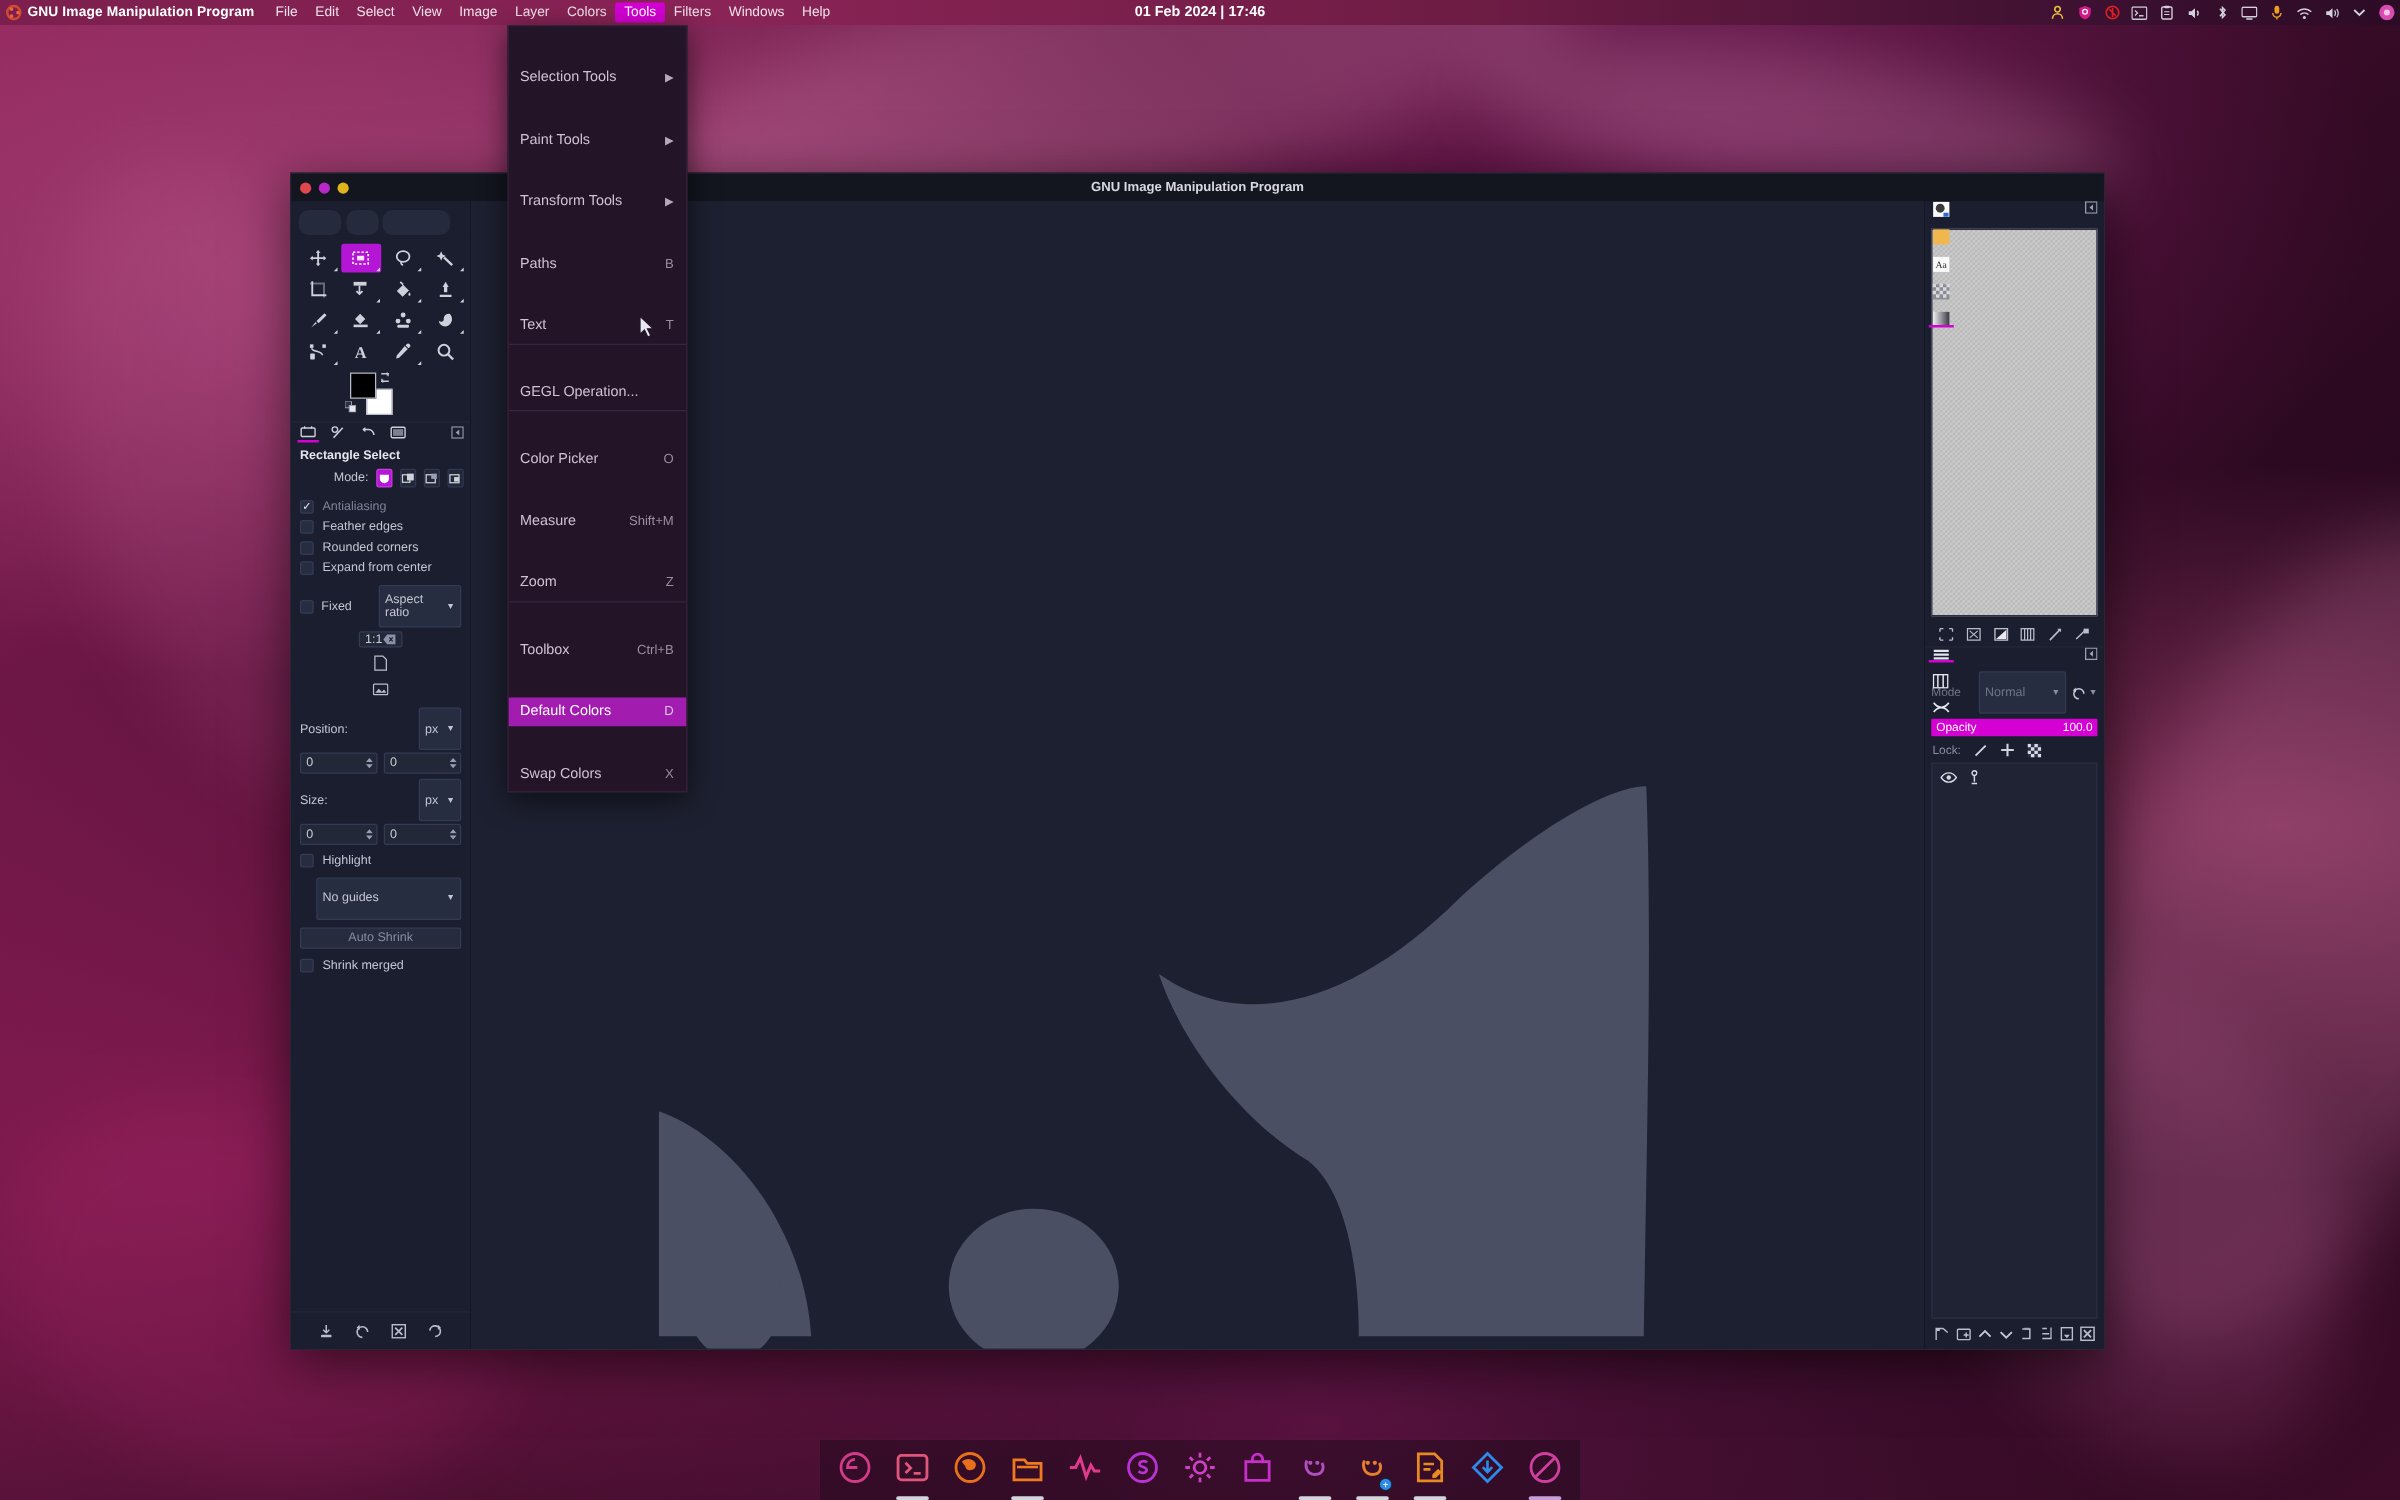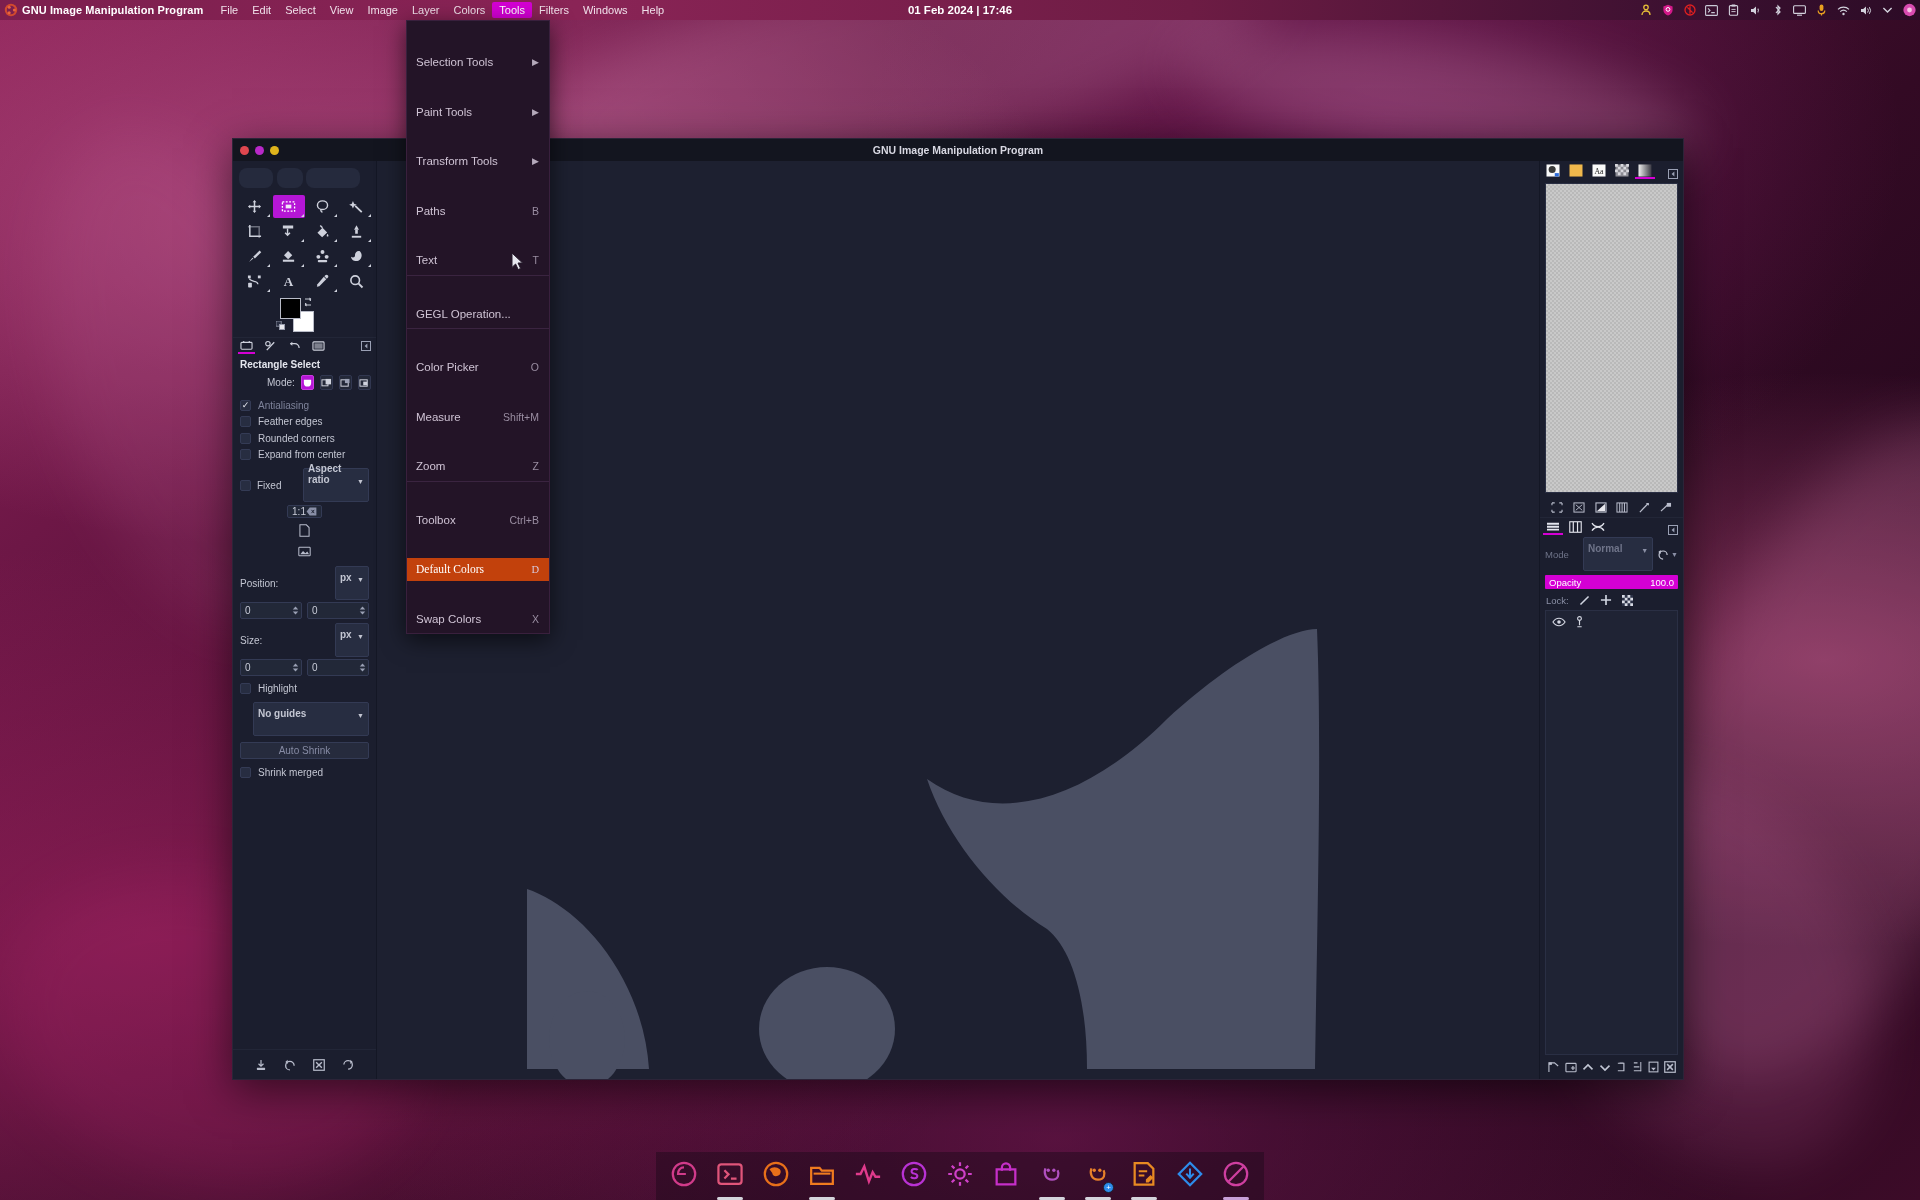--- a/index.html
+++ b/index.html
@@ -46,21 +46,21 @@
   #toolsmenu{
     position:absolute; left:406px; top:20px; width:144px;
     background:#231427; border:1px solid #39203d;
     box-shadow:0 6px 22px rgba(0,0,0,.6);
     z-index:80; padding:3px 0; font-size:11.5px;
   }
   #toolsmenu .row{
     display:flex; align-items:center; justify-content:space-between;
     padding:3px 10px 3px 9px; color:#cfc3d4; height:22.5px; cursor:default;margin-top:27px;
   }
-  #toolsmenu .row.hl{ background:#c2410c; color:#fff;font-family:Liberation Serif, serif; }
+  #toolsmenu .row.hl{ background:#a21caf; color:#fff; }
   #toolsmenu .row .acc{ color:#9a8ea2; font-size:10.5px; }
   #toolsmenu .row .arr{ color:#b5a9bb; font-size:9px; }
   #toolsmenu .sep{ height:1px; background:#3a2440; margin:3px 0; }
   #menu-cursor{ position:absolute; left:511px; top:252px; z-index:95; }
 
   
   #gimp{
     position:absolute; left:232px; top:138px; width:1452px; height:942px;
     background:#1d2030; z-index:40;
     box-shadow:0 10px 40px rgba(0,0,0,.55);
@@ -119,22 +119,22 @@
   .mode-btn.sel{ background:#b516d6; border-color:#c93ae0;}
   .chk-row{ display:flex; align-items:center; gap:7px; height:16.5px; }
   .cb{ width:11px; height:11px; border:1px solid #343b55; background:#272d41; border-radius:2px;
        display:flex; align-items:center; justify-content:center; flex-shrink:0;}
   .cb.on{ background:#272d41; }
   .cb.on::after{ content:"✓"; color:#e8eaf2; font-size:9px; line-height:1; }
   .dim{ color:#7e839a; }
   .fixed-row{ display:flex; align-items:center; gap:6px; margin:5px 0 3px 0;}
   .combo{
     background:#272d41; border:1px solid #333a54; border-radius:2px;
-    height:15px; display:flex; align-items:flex-end; justify-content:space-between;
-    padding:16px 4px; font-size:10px; color:#c3c6d2;font-weight:bold;
+    height:15px; display:flex; align-items:center; justify-content:space-between;
+    padding:16px 4px; font-size:10px; color:#c3c6d2;
   }
   .entry{
     background:#222838; border:1px solid #333a54; border-radius:2px; height:17px;
     display:flex; align-items:center; padding:0 4px; font-size:10px; color:#c9ccd8;
   }
   .ratio-row{ display:flex; align-items:center; gap:4px; margin-bottom:6px;flex-direction:column; }
   .iconbtn{ width:16px; height:17px; display:flex; align-items:center; justify-content:center; }
   .lbl-row{ display:flex; align-items:center; justify-content:space-between; margin:4px 0 2px 0; }
   .spin-row{ display:flex; gap:5px; margin-bottom:4px; }
   .spin{ flex:1; display:flex; background:#222838; border:1px solid #333a54; border-radius:2px; height:17px;}
@@ -147,22 +147,22 @@
   #leftbottom{ height:30px; display:flex; align-items:center; justify-content:space-around;
     padding:0 14px; background:#1b1e2e; border-top:1px solid #222637; }
 
   
   #canvas{ flex:1; position:relative; background:#1d2030; overflow:hidden; min-width:0;}
   #wilber{ position:absolute; left:150px; bottom:0; width:800px; height:480px; opacity:1; }
 
   
   #rightdock{ width:144px; background:#1b1e2e; border-left:1px solid #141725;
               display:flex; flex-direction:column; flex-shrink:0;}
-  .dtabs{ height:18px; display:flex; align-items:flex-end; gap:9px; padding:0 6px;
-          background:#1b1e2e; position:relative; }
+  .dtabs{ height:18px; display:flex; align-items:flex-start; gap:9px; padding:0 6px;
+          background:#1b1e2e; position:relative;flex-direction:column; }
   .dtabs .tb{ position:relative; height:17px; display:flex; align-items:center;}
   .dtabs .tb.act::after{ content:""; position:absolute; left:-3px; right:-3px; bottom:0; height:2px; background:#d400d4;}
   .dtabs .cfg{ position:absolute; right:5px; }
   #brushgrid{
     margin:4px 5px; height:310px; border:1px solid #2a2f44;
     background-color:#c9c9c9;
     background-image:
       linear-gradient(45deg,#b9b9b9 25%,transparent 25%,transparent 75%,#b9b9b9 75%),
       linear-gradient(45deg,#b9b9b9 25%,transparent 25%,transparent 75%,#b9b9b9 75%);
     background-size:4px 4px; background-position:0 0,2px 2px;

